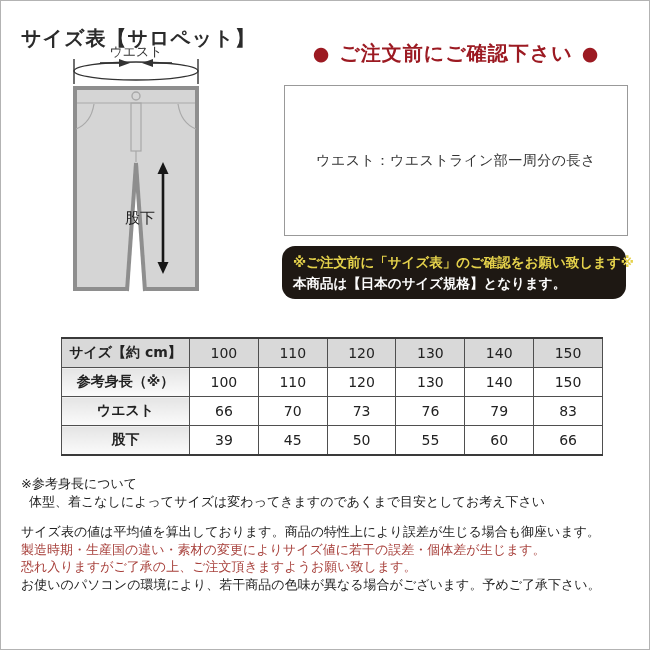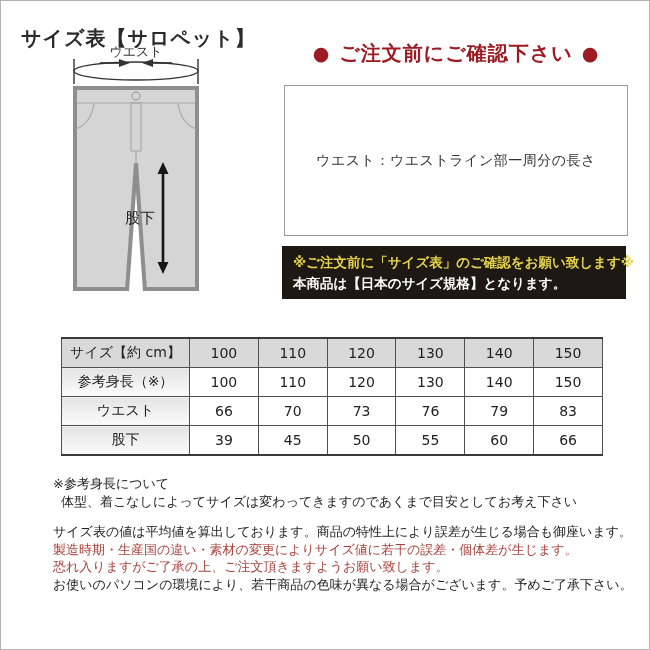--- a/index.html
+++ b/index.html
@@ -20,40 +20,40 @@
   }
   .notice-heading .dot{font-size:19px;margin:0 9px;line-height:1;}
   .def-box{
     position:absolute;left:283px;top:84px;width:344px;height:151px;box-sizing:border-box;
     border:1px solid #999;display:flex;flex-direction:column;justify-content:center;
     align-items:center;
   }
   .def-box p{margin:0;font-size:14px;color:#333;letter-spacing:0.5px;}
   .black-box{
     position:absolute;left:281px;top:245px;width:344px;height:53px;box-sizing:border-box;
-    background:#1e1813;border-radius:0;padding:7px 11px;
+    background:#1e1813;border-radius:13px;padding:7px 11px;
     display:flex;flex-direction:column;justify-content:center;gap:3px;
   }
   .black-box p{margin:0;font-size:13.5px;font-weight:bold;line-height:18px;white-space:nowrap;}
   .black-box .yellow{color:#e5d24b;}
   .black-box .white{color:#fdfdfd;}
   .size-table{
     position:absolute;left:60px;top:336px;width:542px;
     border-collapse:collapse;table-layout:fixed;
     border-top:2px solid #3a3a3a;border-bottom:2px solid #3a3a3a;
   }
   .size-table th,.size-table td{
     border:1px solid #4f4f4f;height:28px;text-align:center;vertical-align:middle;
     font-size:14px;color:#222;padding:0;
   }
-  .size-table th{font-weight:normal;}
+  .size-table th{font-weight:bold;}
   .size-table col.label-col{width:128px;}
   .size-table tr.header-row th,.size-table tr.header-row td{background:#d9d9d9;}
   .size-table tr:not(.header-row) th{background:linear-gradient(180deg,#e4e4e4 0%,#fbfbfb 100%);}
-  .footnote{position:absolute;left:20px;font-size:13px;line-height:17.5px;color:#222;margin-left:32px;}
+  .footnote{position:absolute;left:20px;font-size:13px;line-height:17.5px;color:#222;}
   .footnote p{margin:0;white-space:nowrap;}
   .fn-group-1{top:474px;}
   .fn-group-1 .indent{margin-left:8px;}
   .fn-group-2{top:522px;}
   .red{color:#a8413c;}
   svg text{font-family:"DejaVu Sans",sans-serif;}
 </style>
 </head>
 <body>
 

